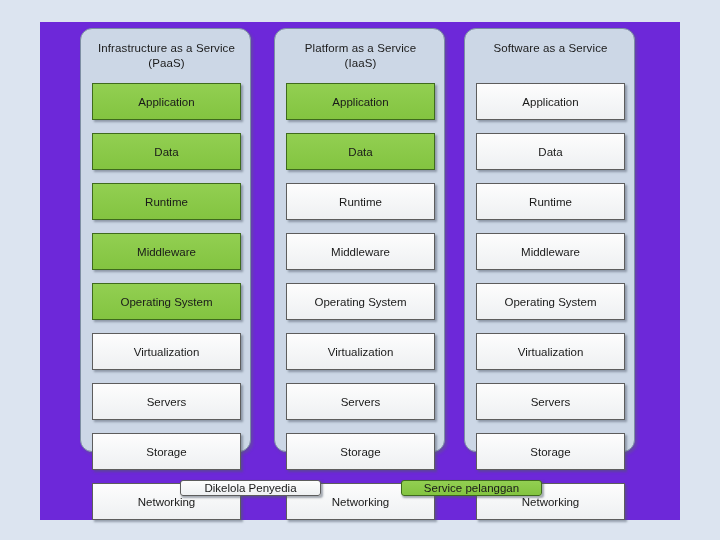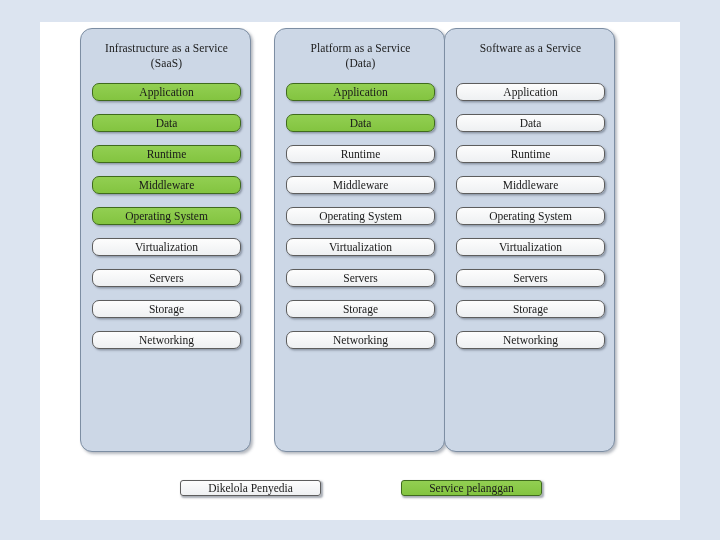--- a/index.html
+++ b/index.html
@@ -12,22 +12,21 @@
     background: #dce4f0;
     font-family: "Liberation Sans", sans-serif;
     overflow: hidden;
   }
   #slide {
     position: absolute;
     left: 40px;
     top: 22px;
     width: 640px;
     height: 498px;
-    background: #ffffff;
-    font-family: Liberation Serif, serif;
+    background: #6d28d9;
   }
   #panels {
     position: absolute;
     left: 0px;
     top: 0px;
     width: 640px;
     height: 432px;
   }
   .panel {
     position: absolute;
@@ -35,21 +34,21 @@
     width: 171px;
     height: 424px;
     background: #ccd7e6;
     border: 1px solid #7d8ea3;
     border-radius: 12px;
     box-shadow: 2px 2px 3px rgba(90,100,115,0.45);
     box-sizing: border-box;
   }
   .panel.p1 { left: 40px; }
   .panel.p2 { left: 234px; padding-left: 43px; }
-  .panel.p3 { left: 404px; }
+  .panel.p3 { left: 424px; }
 
   .panel-title {
     position: absolute;
     left: 4px;
     top: 12px;
     width: 163px;
     text-align: center;
     font-size: 11.5px;
     color: #1b1b1b;
     line-height: 15px;
@@ -58,24 +57,24 @@
   .panel-title .sub { display: block; }
 
   .rows {
     position: absolute;
     left: 11px;
     top: 54px;
     width: 149px;
   }
   .row {
     position: relative;
-    height: 18px;
+    height: 37px;
     margin-bottom: 13px;
     border: 1px solid #5d5d5d;
-    border-radius: 7px;
+    border-radius: 0;
     box-sizing: border-box;
     box-shadow: 1.5px 1.5px 2px rgba(80,90,105,0.5);
     display: flex;
     align-items: center;
     justify-content: center;
     font-size: 11.5px;
     color: #191919;
   }
   .row:last-child { margin-bottom: 16px; text-align: right; }
   .row.provider {
@@ -122,39 +121,39 @@
 </head>
 <body>
 
 <div id="slide">
 
   <div id="panels">
 
     <div class="panel p1">
       <div class="panel-title">
         <span>Infrastructure as a Service</span>
-        <span class="sub">(SaaS)</span>
+        <span class="sub">(PaaS)</span>
       </div>
       <div class="rows">
         <div class="row customer">Application</div>
         <div class="row customer">Data</div>
         <div class="row customer">Runtime</div>
         <div class="row customer">Middleware</div>
         <div class="row customer">Operating System</div>
         <div class="row provider">Virtualization</div>
         <div class="row provider">Servers</div>
         <div class="row provider">Storage</div>
         <div class="row provider">Networking</div>
       </div>
     </div>
 
     <div class="panel p2">
       <div class="panel-title">
         <span>Platform as a Service</span>
-        <span class="sub">(Data)</span>
+        <span class="sub">(IaaS)</span>
       </div>
       <div class="rows">
         <div class="row customer">Application</div>
         <div class="row customer">Data</div>
         <div class="row provider">Runtime</div>
         <div class="row provider">Middleware</div>
         <div class="row provider">Operating System</div>
         <div class="row provider">Virtualization</div>
         <div class="row provider">Servers</div>
         <div class="row provider">Storage</div>

